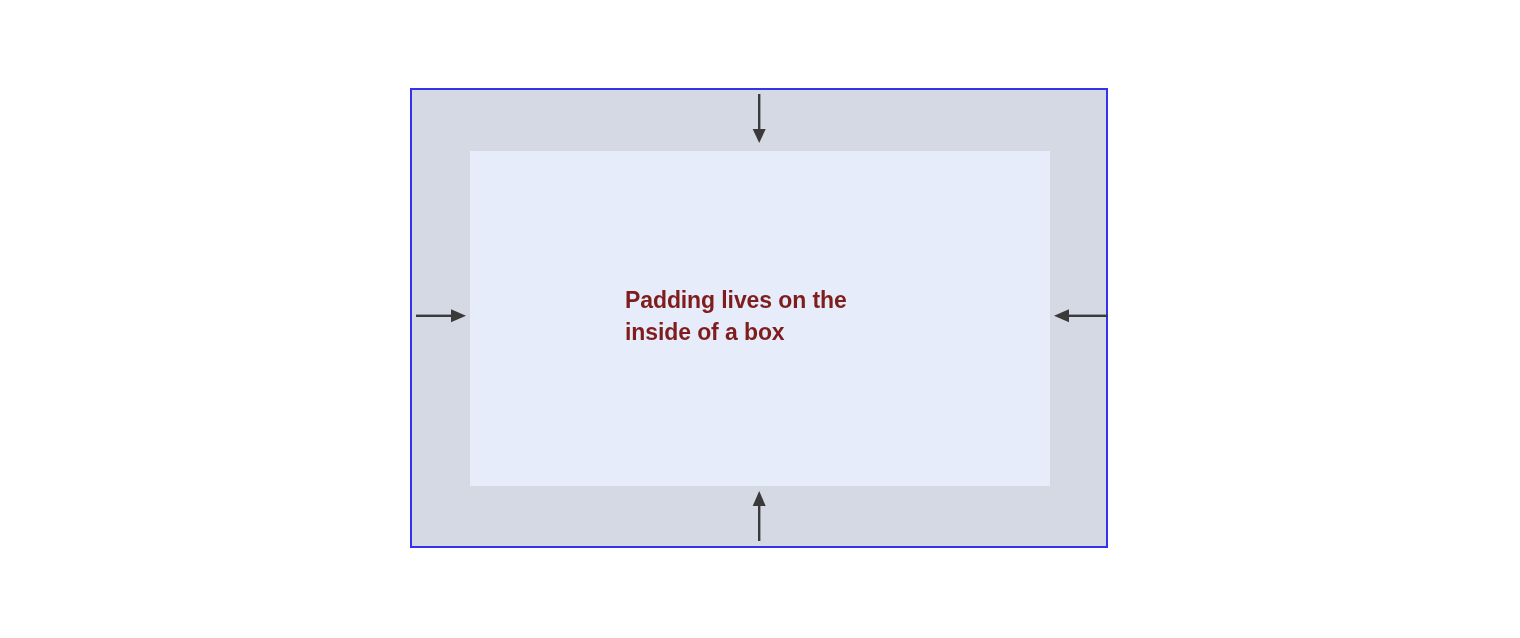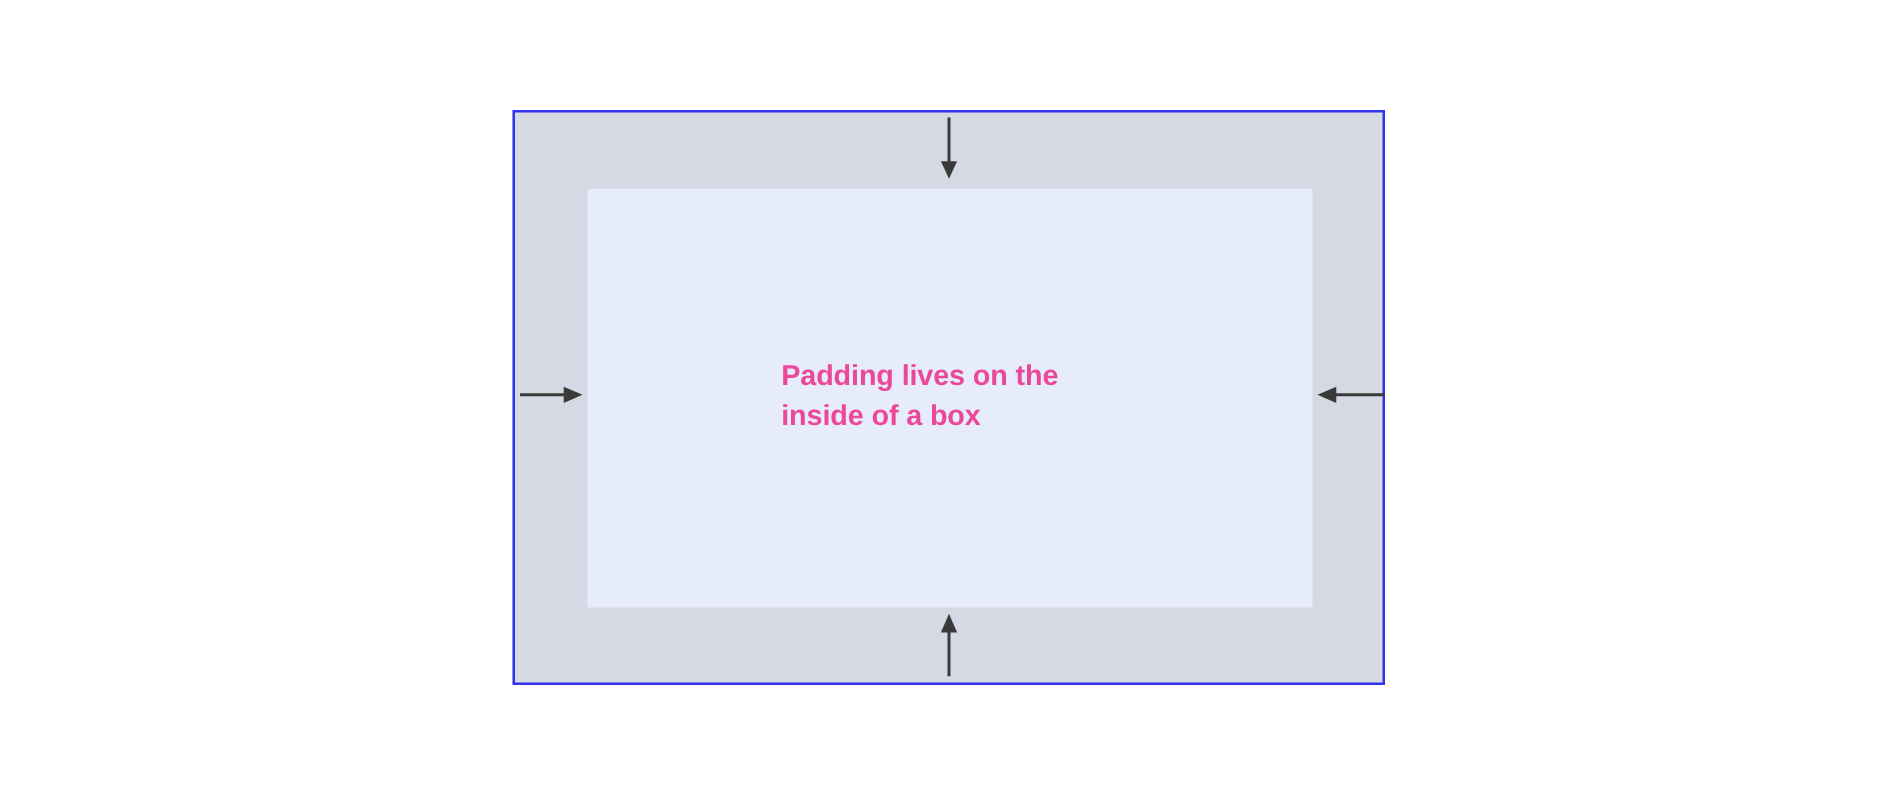--- a/index.html
+++ b/index.html
@@ -79,21 +79,21 @@
 <body style="width: 1520px; height: 638px;">
 
 <div id="canvas" style="width: 1520px; height: 638px; background: rgb(255, 255, 255);">
 
   <div id="border-box" style="left: 410px; top: 88px; width: 698px; height: 460px; background: rgb(212, 217, 227); border: 2px solid rgb(51, 51, 238);">
   </div>
 
   <div id="content-box" style="left: 470px; top: 151px; width: 580px; height: 335px; background: rgb(230, 236, 250);">
   </div>
 
-  <div id="content-label" style="color: #ec4899;">Padding lives on the
+  <div id="content-label" style="color: #7f1d1d;">Padding lives on the
 inside of a box</div>
 
   <div class="arrow" id="arrow-top">
     <svg width="28" height="50" viewBox="0 0 28 50" xmlns="http://www.w3.org/2000/svg">
       <rect x="13" y="0" width="2.4" height="38" fill="#3a3a3a"></rect>
       <polygon points="14.2,49 7.7,35 20.7,35" fill="#3a3a3a"></polygon>
     </svg>
   </div>
 
   <div class="arrow" id="arrow-bottom">

